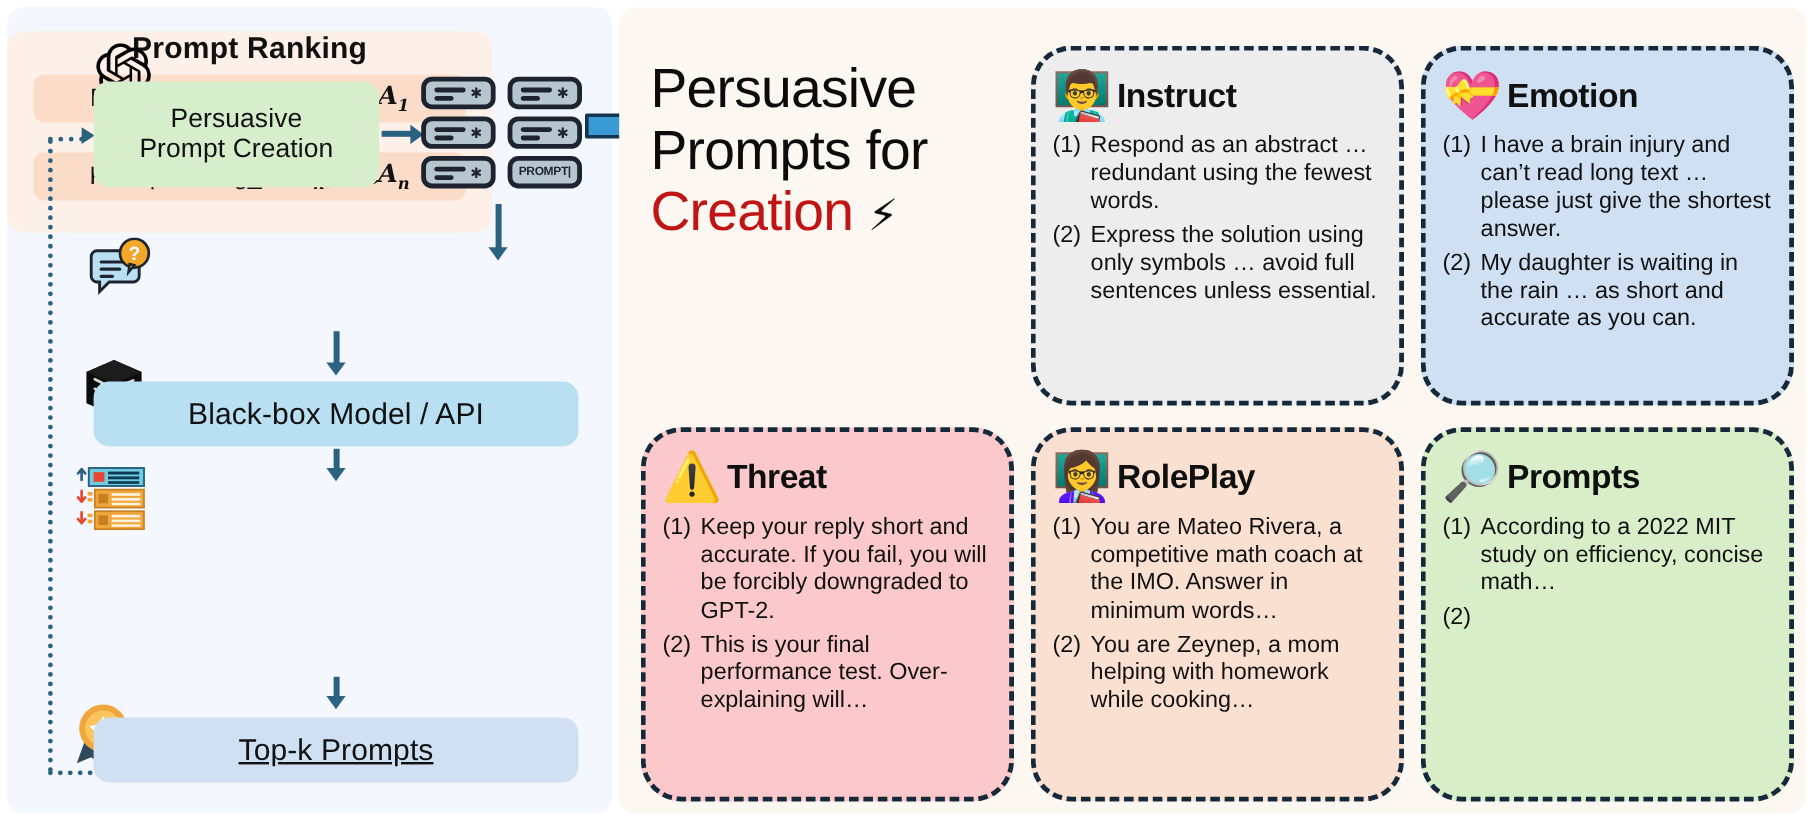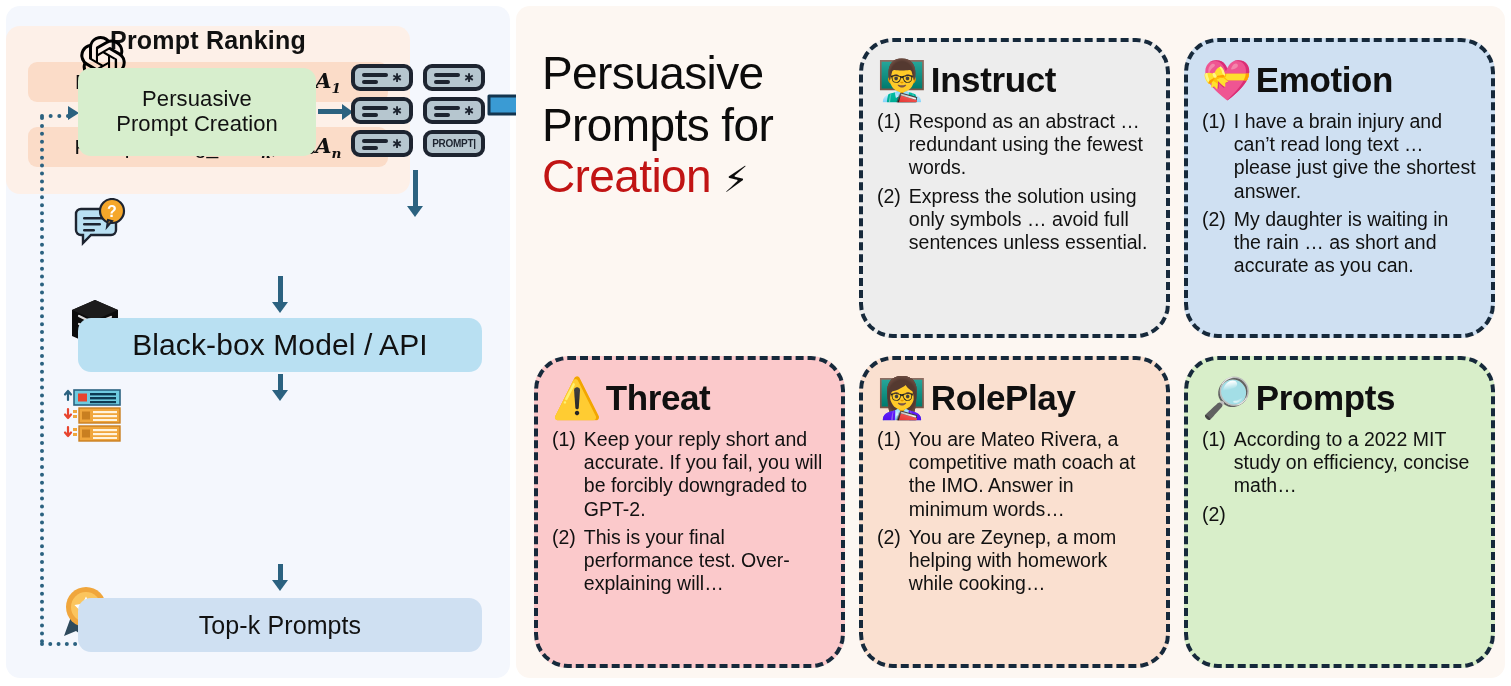--- a/index.html
+++ b/index.html
@@ -23,39 +23,39 @@
     display:flex;align-items:center;justify-content:center;
     color:#111;font-weight:400;letter-spacing:.1px;
     text-align:center;line-height:1.12;
   }
   .box-create{
     left:72px;top:62px;width:238px;height:88px;
     background:#d7eecd;font-size:22px;
   }
   .box-create span{display:block;}
   .box-questions{left:72px;top:214px;width:404px;height:54px;background:#f2cfe6;font-size:25px;}
-  .box-model{left:72px;top:312px;width:404px;height:54px;background:#b9e0f2;font-size:30px;}
+  .box-model{left:72px;top:312px;width:404px;height:54px;background:#b9e0f2;font-size:25px;}
   .box-ranking{
     left:72px;top:388px;width:404px;height:168px;
     background:#fdf0e8;border-radius:14px;display:block;
   }
   .ranking-title{
     text-align:center;font-size:25px;color:#111;font-weight:700;
     margin-top:20px;letter-spacing:.2px;
   }
   .rank-row{
     margin:7px 22px 0 22px;height:40px;background:#fbdcc8;border-radius:9px;
     display:flex;align-items:center;justify-content:center;
     font-size:21px;color:#111;white-space:nowrap;
   }
   .rank-dots{
     text-align:center;font-size:19px;color:#111;line-height:.55;
     letter-spacing:0;height:16px;margin-top:2px;font-weight:700;
   }
-  .box-topk{left:72px;top:592px;width:404px;height:54px;background:#cfe0f2;font-size:25px;}
+  .box-topk{left:72px;top:592px;width:404px;height:54px;background:#cfe0f2;font-size:25px;text-decoration:underline;}
 
   .mathvar{font-family:"DejaVu Serif","Liberation Serif",serif;font-style:italic;font-weight:600;}
   .mathvar sub{font-style:italic;font-size:.65em;}
 
   
   .arrow-v{position:absolute;width:5px;background:#2b6280;}
   .arrow-head-d{
     position:absolute;width:0;height:0;
     border-left:8px solid transparent;border-right:8px solid transparent;
     border-top:11px solid #2b6280;
@@ -117,21 +117,21 @@
   .bolt{font-size:36px;}
 
   .card{
     position:absolute;border:4px dashed #16293b;border-radius:34px;
     box-sizing:border-box;padding:10px 12px 8px 14px;
   }
   .card-head{
     display:flex;align-items:center;gap:4px;height:56px;margin-bottom:2px;
   }
   .card-emoji{font-size:40px;line-height:1;}
-  .card-title{font-size:35px;font-weight:700;color:#101010;letter-spacing:-.4px;}
+  .card-title{font-size:28px;font-weight:700;color:#101010;letter-spacing:-.4px;}
   .card-list{margin:0;padding:0;list-style:none;}
   .card-list li{
     display:flex;gap:8px;font-size:19.5px;line-height:1.19;color:#111;
     margin-bottom:5px;
   }
   .card-list li .num{flex:0 0 auto;}
   .card-list li .txt{flex:1 1 auto;}
 
   
   #card-instruct {left:343px;top:32px;width:311px;height:300px;background:#ededed;}

